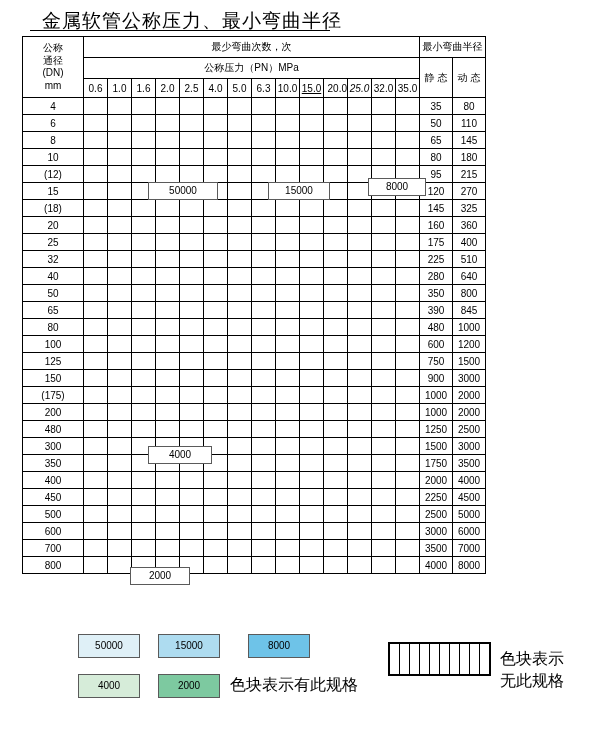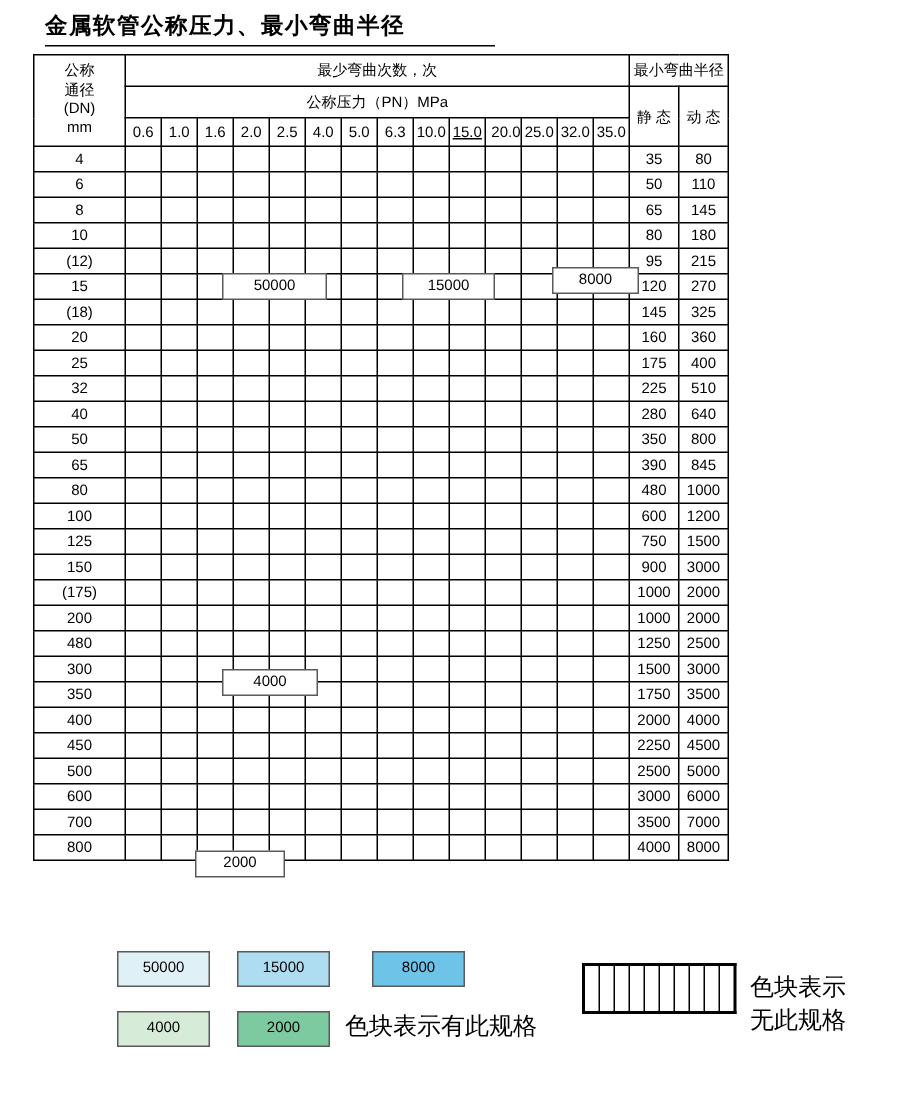--- a/index.html
+++ b/index.html
@@ -4,23 +4,23 @@
 <style>
   html,body{margin:0;padding:0;}
   body{
     width:600px;height:743px;background:#ffffff;
     font-family:"Liberation Sans","DejaVu Sans",sans-serif;
     color:#000;
     -webkit-font-smoothing:antialiased;
   }
   .page{position:relative;width:600px;height:743px;overflow:hidden;}
   .title{
-    position:absolute;left:30px;top:8px;
+    position:absolute;left:42px;top:8px;
     font-family:"Liberation Serif","DejaVu Serif",serif;
-    font-weight:bold;font-size:15px;letter-spacing:1px;
+    font-weight:normal;font-size:19px;letter-spacing:1px;
   }
   .title-underline{
     position:absolute;left:30px;top:30px;width:300px;height:1px;background:#000;
   }
   
   table.grid{
     position:absolute;left:22px;top:36px;
     border-collapse:collapse;
     table-layout:fixed;
   }
@@ -111,21 +111,21 @@
           <th class="hdr hdr-pn-col" style="height: 18px;">1.0</th>
           <th class="hdr hdr-pn-col" style="height: 18px;">1.6</th>
           <th class="hdr hdr-pn-col" style="height: 18px;">2.0</th>
           <th class="hdr hdr-pn-col" style="height: 18px;">2.5</th>
           <th class="hdr hdr-pn-col" style="height: 18px;">4.0</th>
           <th class="hdr hdr-pn-col" style="height: 18px;">5.0</th>
           <th class="hdr hdr-pn-col" style="height: 18px; margin-left: 20px;">6.3</th>
           <th class="hdr hdr-pn-col" style="height: 18px;">10.0</th>
           <th class="hdr hdr-pn-col" style="height: 18px; text-decoration: underline;">15.0</th>
           <th class="hdr hdr-pn-col" style="height: 18px; text-align: right;">20.0</th>
-          <th class="hdr hdr-pn-col" style="height: 18px;">25.0</th>
+          <th class="hdr hdr-pn-col" style="height: 18px; font-style: italic;">25.0</th>
           <th class="hdr hdr-pn-col" style="height: 18px;">32.0</th>
           <th class="hdr hdr-pn-col" style="height: 18px; margin-top: 20px;">35.0</th>
         </tr>
     </thead>
     <tbody id="grid-body">
         <tr class="rowh">
           <td class="dncell">4</td>
           <td class="f-blue"></td>
           <td class="f-blue"></td>
           <td class="f-blue"></td>

